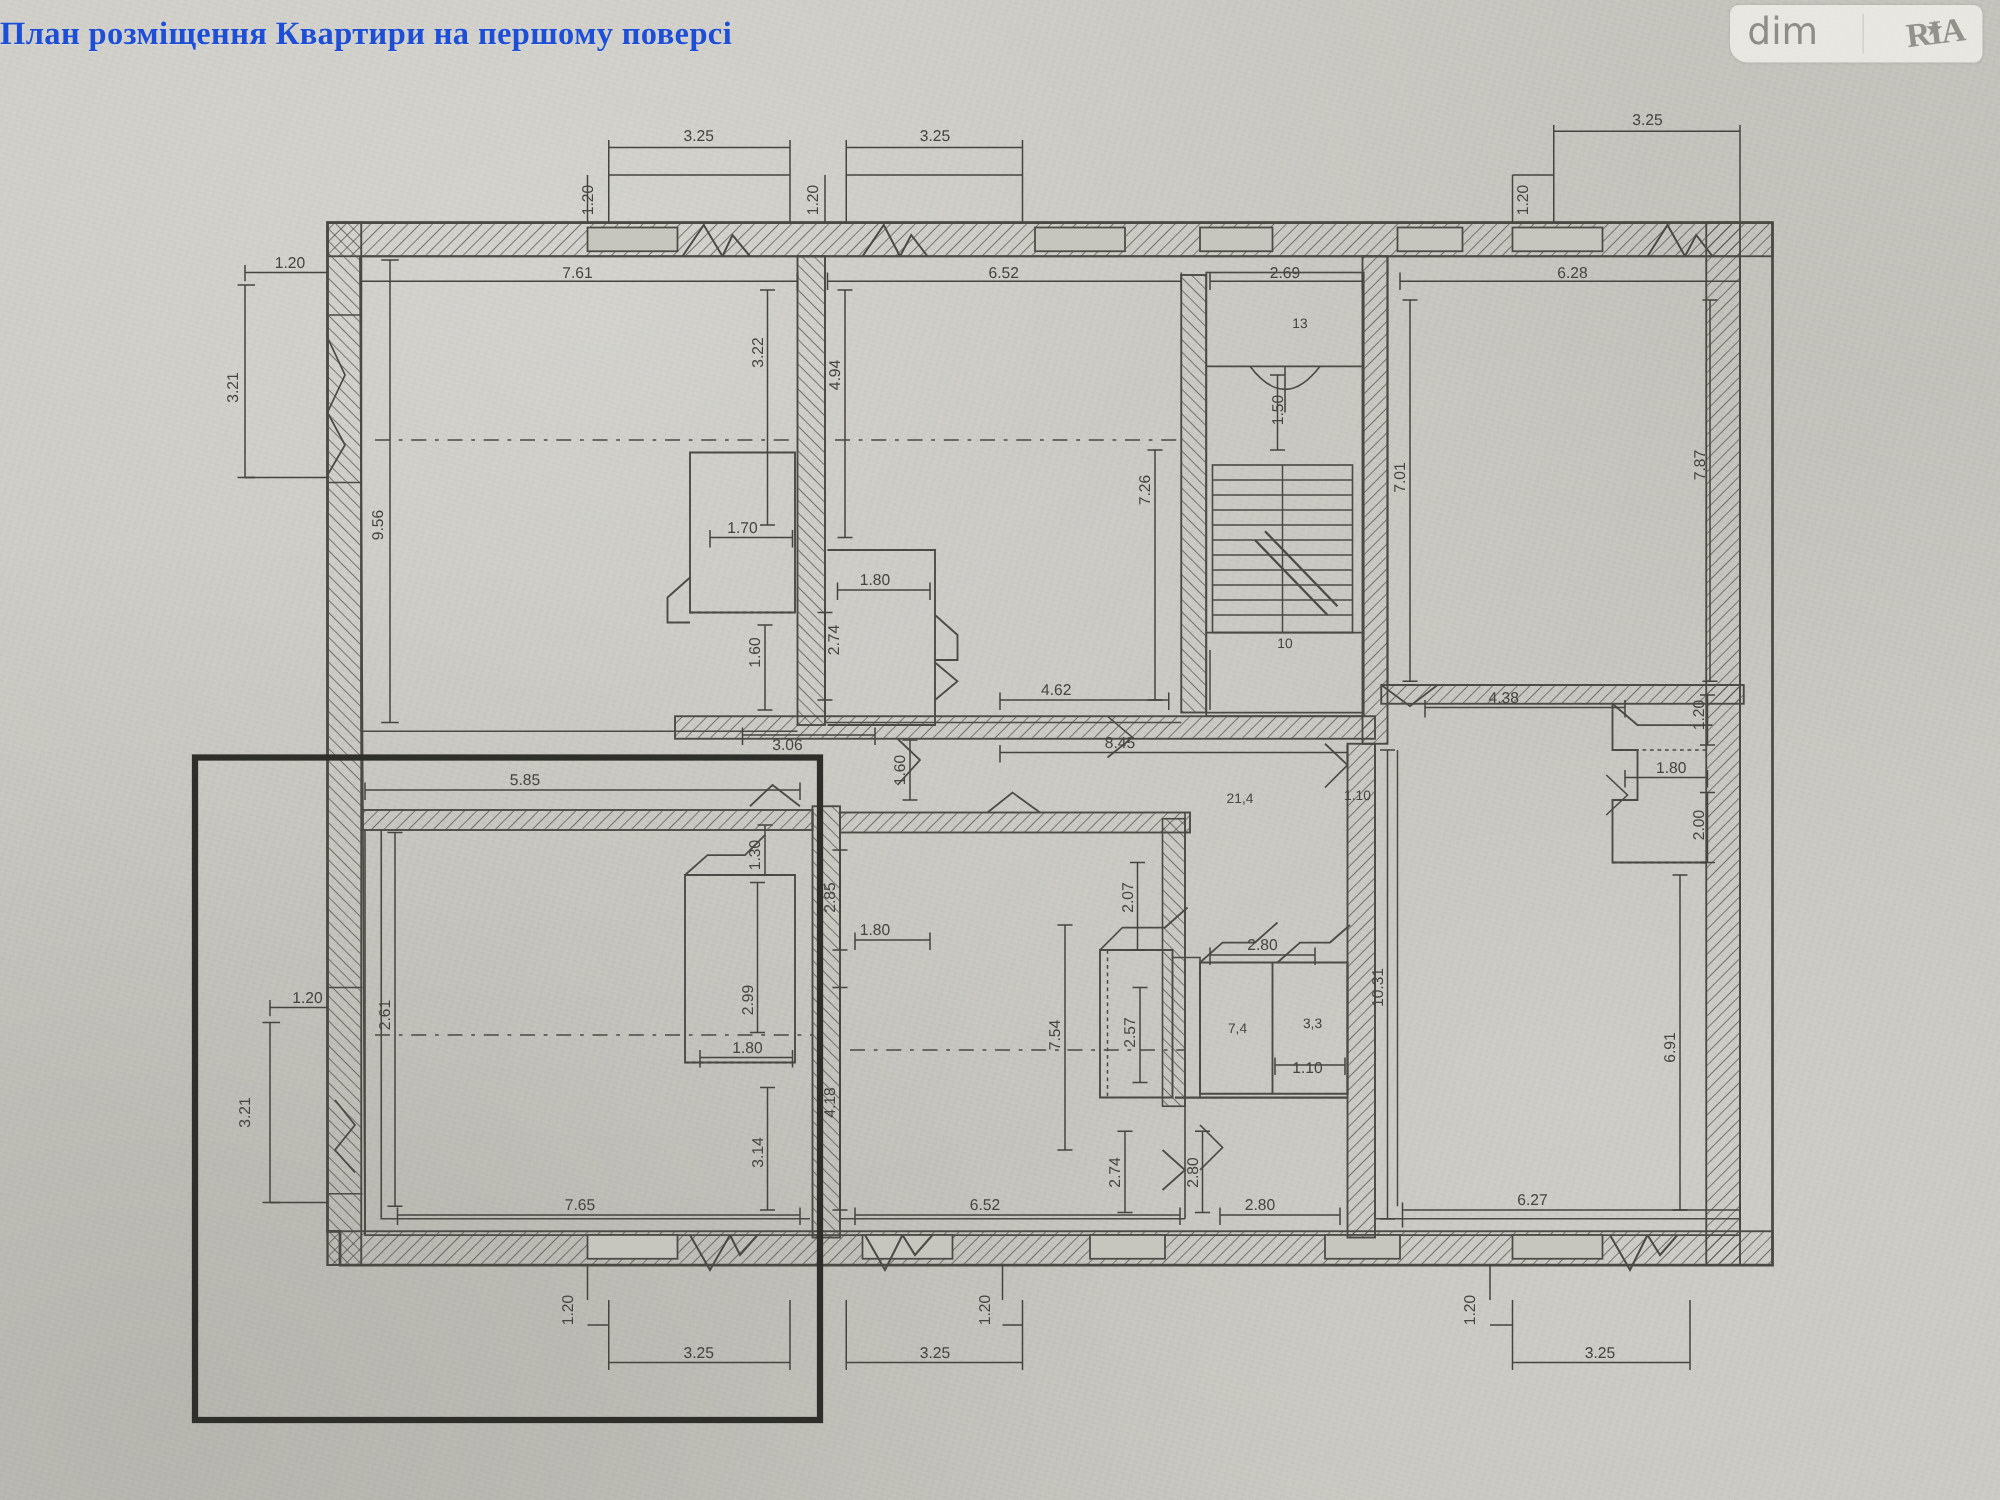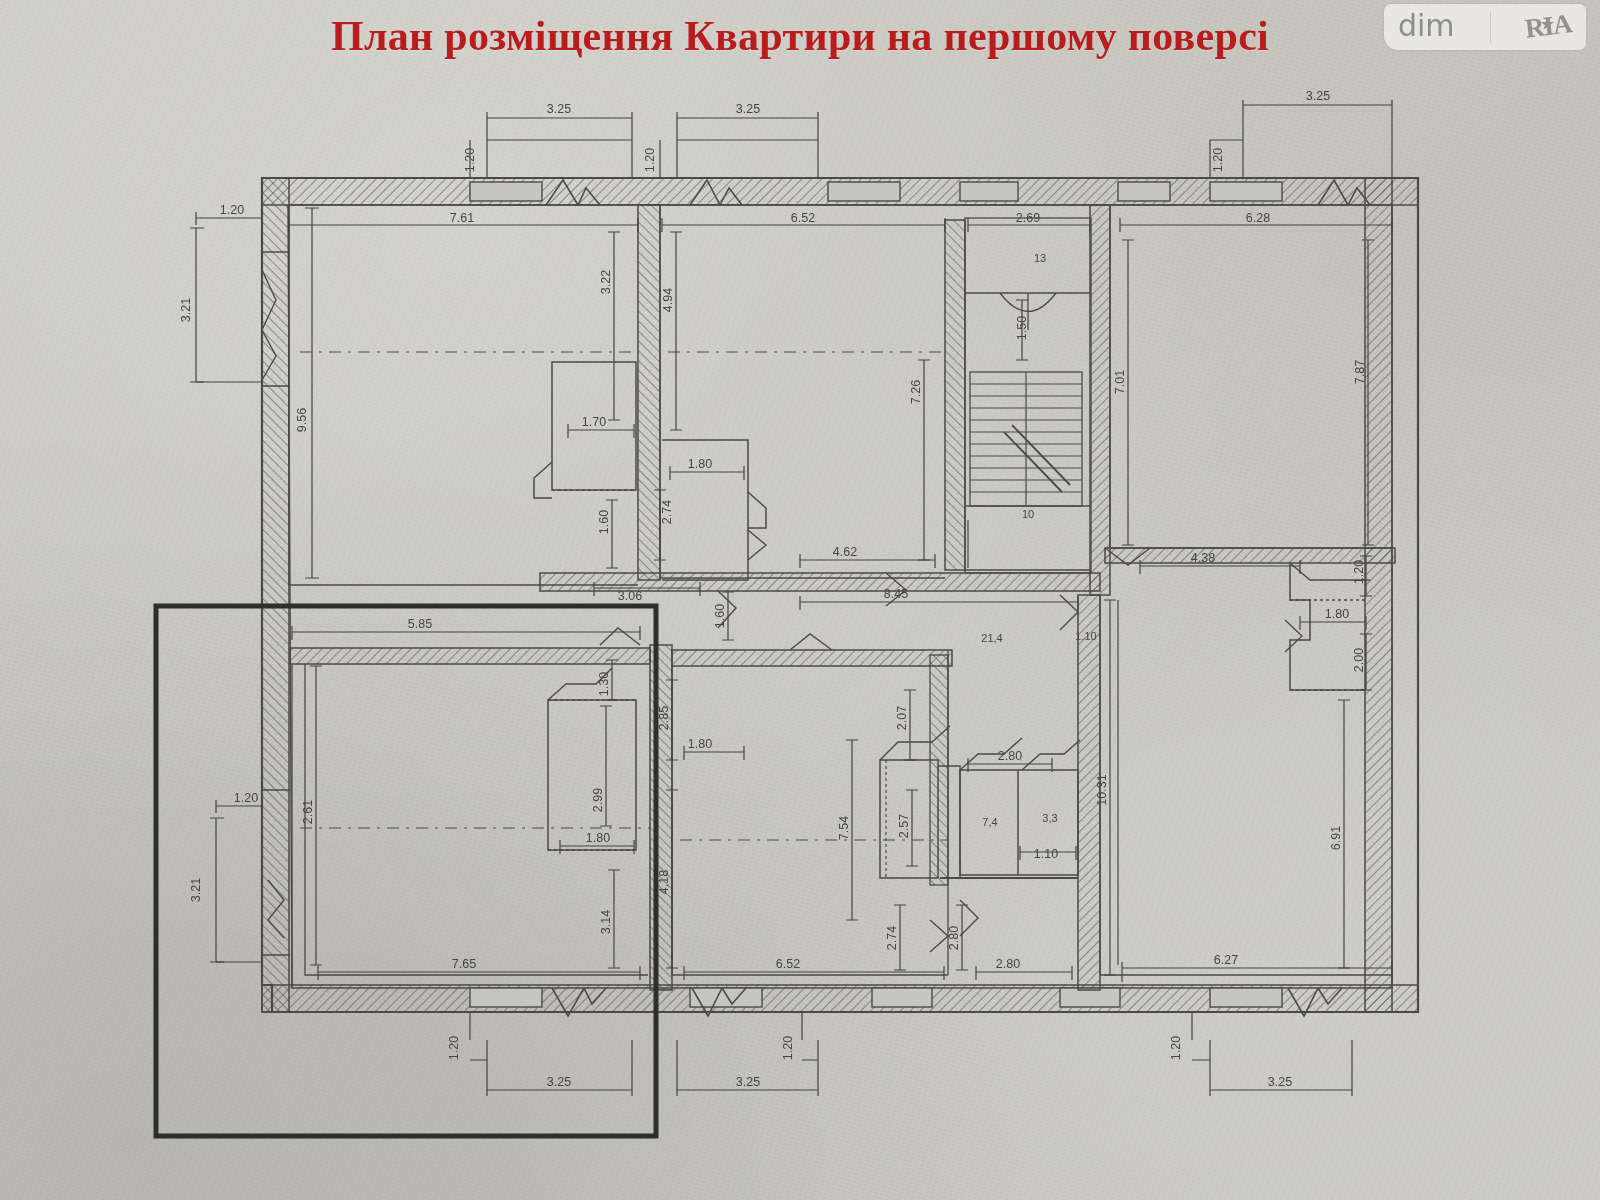--- a/index.html
+++ b/index.html
@@ -19,24 +19,24 @@
       linear-gradient(142deg,#cdccc5 0%,#c6c5be 35%,#c2c1ba 62%,#c9c8c1 100%);
     pointer-events:none;
   }
   #grain{
     position:absolute;inset:0;opacity:.30;pointer-events:none;
     background-image:
       repeating-linear-gradient(17deg, rgba(255,255,255,.05) 0 2px, rgba(0,0,0,.035) 2px 4px),
       repeating-linear-gradient(-73deg, rgba(255,255,255,.04) 0 3px, rgba(0,0,0,.025) 3px 6px);
   }
   #title{
-    position:absolute;left:0;right:0;top:12px;text-align:center;
+    position:absolute;left:0;right:0;top:12px;text-align:left;
     font-family:"Liberation Serif", serif;
-    font-weight:bold;font-size:42px;letter-spacing:.3px;
-    color:#b91c1c;
+    font-weight:bold;font-size:26px;letter-spacing:.3px;
+    color:#1d4ed8;
     text-shadow:0 1px 0 rgba(255,255,255,.25);
   }
   
   #wm{
     position:absolute;right:14px;top:4px;
     display:flex;align-items:stretch;
     background:#eceae4;border-radius:7px 7px 7px 14px;
     padding:3px 4px;opacity:.92;
     box-shadow:0 0 3px rgba(0,0,0,.12);
     gap:24px;

